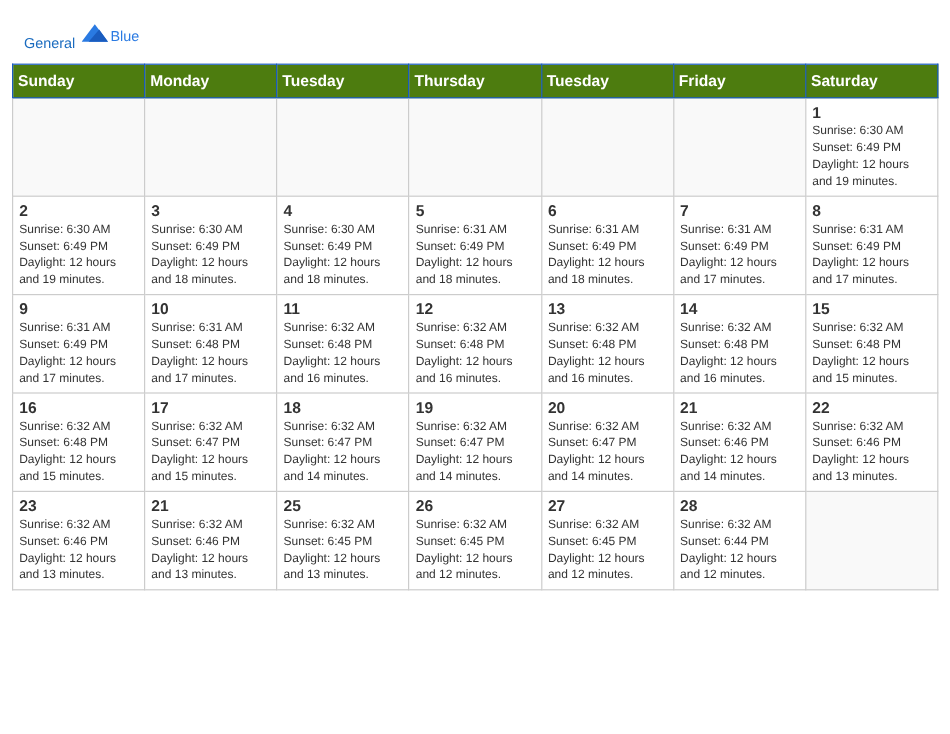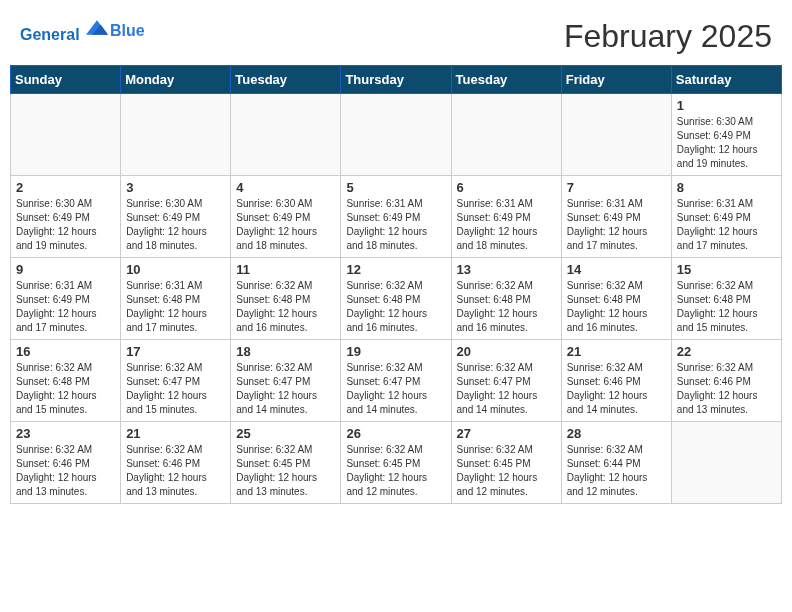--- a/index.html
+++ b/index.html
@@ -14,22 +14,22 @@
       display: flex;
       align-items: flex-start;
       justify-content: space-between;
       padding: 8px 10px 4px 10px;
     }
     .logo {
       display: flex;
       align-items: center;
     }
     .logo-text {
-      font-size: 16px;
-      font-weight: bold;
+      font-size: 12px;
+      font-weight: normal;
       color: #333;
       line-height: 1.1;
     }
     .logo-text span {
       color: #1a6bbf;
     }
     .logo-icon {
       width: 22px;
       height: 22px;
       margin-left: 2px;
@@ -46,21 +46,21 @@
       font-size: 13px;
       color: #555;
     }
     .calendar {
       width: 100%;
       border-collapse: collapse;
       margin-top: 6px;
       font-size: 11px;
     }
     .calendar thead tr th {
-      background-color: #0c4a6e;
+      background-color: #4d7c0f;
       color: #fff;
       padding: 6px 4px;
       text-align: left;
       font-size: 13px;
       font-weight: bold;
       border: 1px solid #1a5cbf;
     }
     .calendar tbody tr td {
       border: 1px solid #ccc;
       vertical-align: top;
@@ -101,21 +101,20 @@
           <svg class="logo-icon" viewBox="0 0 30 24" xmlns="http://www.w3.org/2000/svg">
             <polygon points="0,20 15,0 30,20" fill="#2a7ae2"></polygon>
             <polygon points="8,20 20,6 30,20" fill="#1a5cbf"></polygon>
           </svg>
         </div>
         <div class="logo-text" style="color:#2a7ae2;margin-left:2px;">Blue</div>
       </div>
     </div>
   </div>
   <div class="title-area">
-    <div class="month-title">February 2025</div>
   </div>
 </div>
 
 <table class="calendar">
   <thead>
     <tr>
     <th>Sunday</th>
         <th>Monday</th>
         <th>Tuesday</th>
         <th>Thursday</th>

